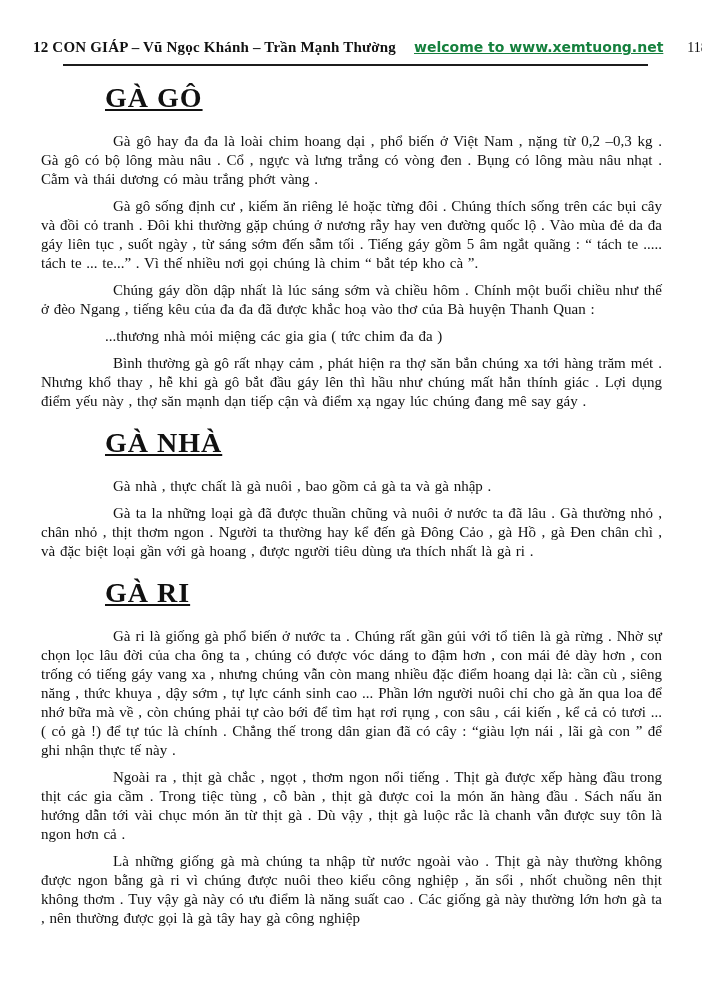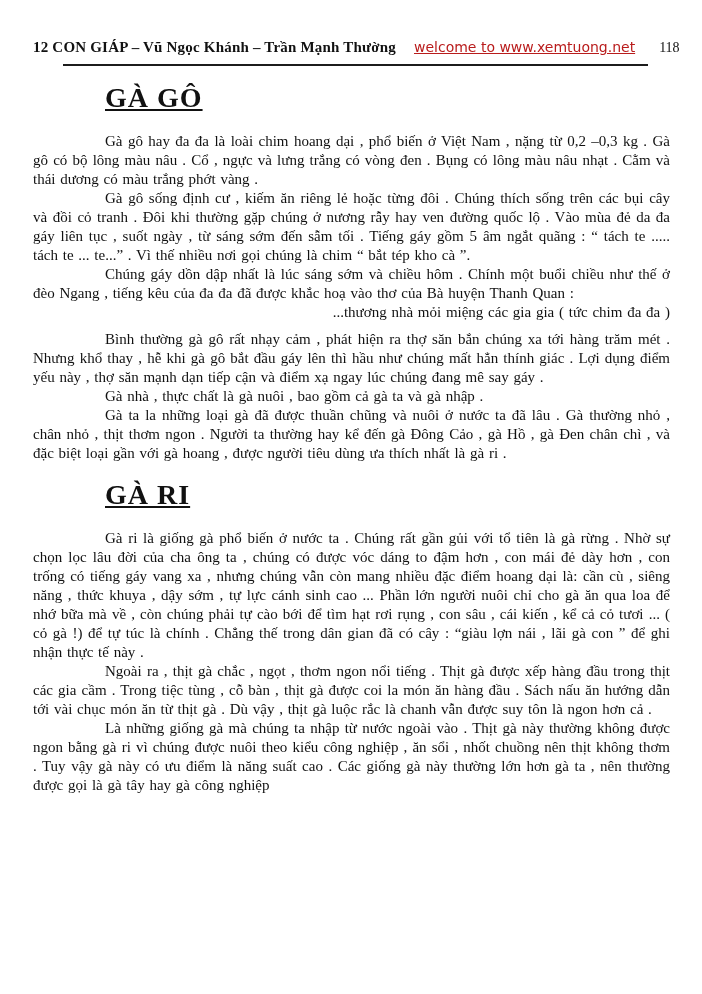--- a/index.html
+++ b/index.html
@@ -10,41 +10,42 @@
     overflow:hidden;
   }
   .page{padding:38px 32px 0 33px;box-sizing:border-box;width:702px;height:994px;}
   
   .hdr{display:flex;align-items:flex-start;justify-content:space-between;margin-bottom:7px;}
   .hdr .book-title{
     font-weight:bold;font-size:15px;letter-spacing:.2px;white-space:nowrap;
   }
   .hdr .site-link{
     font-family:"DejaVu Sans","Liberation Sans",sans-serif;
-    font-size:14px;text-decoration:underline;color:#b91c1c;white-space:nowrap;
+    font-size:14px;text-decoration:underline;color:#15803d;white-space:nowrap;
     margin-left:18px;
+    font-weight:bold;
   }
   .hdr .page-num{font-size:14px;margin-left:24px;}
   .hdr-rule{border:0;border-top:2px solid #1c1c1c;margin:0 22px 0 30px;}
   
   h1.sec-h{
     font-size:28px;line-height:32px;font-weight:bold;letter-spacing:1px;
     margin:16px 0 18px 72px;
     text-decoration:underline;
   }
   .subhead{
     margin:28px 0 13px 72px;font-size:15px;letter-spacing:.5px;
   }
   
   p.para{
-    margin:0;text-align:justify;text-indent:72px;
+    margin:8px;text-align:justify;text-indent:72px;
     word-spacing:1px;
   }
   p.poem{
-    margin:0 0 8px 72px;text-align:right;text-indent:0;word-spacing:1px;
+    margin:0 0 8px 72px;text-align:left;text-indent:0;word-spacing:1px;
   }
 </style>
 </head>
 <body>
 
 <div class="page">
 
   <div class="hdr">
     <span class="book-title">12 CON GIÁP – Vũ Ngọc Khánh – Trần Mạnh Thường</span>
     <span class="site-link">welcome to www.xemtuong.net</span>
@@ -55,20 +56,21 @@
   <div>
     <h1 class="sec-h">GÀ GÔ</h1>
     <p class="para">Gà gô hay đa đa là loài chim hoang dại , phổ biến ở Việt Nam , nặng từ 0,2 –0,3 kg . Gà gô có bộ lông màu nâu . Cổ , ngực và lưng trắng có vòng đen . Bụng có lông màu nâu nhạt . Cằm và thái dương có màu trắng phớt vàng .</p>
     <p class="para">Gà gô sống định cư , kiếm ăn riêng lẻ hoặc từng đôi . Chúng thích sống trên các bụi cây và đồi cỏ tranh . Đôi khi thường gặp chúng ở nương rẫy hay ven đường quốc lộ . Vào mùa đẻ da đa gáy liên tục , suốt ngày , từ sáng sớm đến sẫm tối . Tiếng gáy gồm 5 âm ngắt quãng : “ tách te ..... tách te ... te...” . Vì thế nhiều nơi gọi chúng là chim “ bắt tép kho cà ”.</p>
     <p class="para">Chúng gáy dồn dập nhất là lúc sáng sớm và chiều hôm . Chính một buổi chiều như thế ở đèo Ngang , tiếng kêu của đa đa đã được khắc hoạ vào thơ của Bà huyện Thanh Quan :</p>
     <p class="poem">...thương nhà mỏi miệng các gia gia ( tức chim đa đa )</p>
     <p class="para">Bình thường gà gô rất nhạy cảm , phát hiện ra thợ săn bắn chúng xa tới hàng trăm mét . Nhưng khổ thay , hễ khi gà gô bắt đầu gáy lên thì hầu như chúng mất hẳn thính giác . Lợi dụng điểm yếu này , thợ săn mạnh dạn tiếp cận và điểm xạ ngay lúc chúng đang mê say gáy .</p>
   </div>
 
   <div>
+    <h1 class="sec-h">GÀ NHÀ</h1>
     <p class="para">Gà nhà , thực chất là gà nuôi , bao gồm cả gà ta và gà nhập .</p>
     <p class="para">Gà ta la những loại gà đã được thuần chũng và nuôi ở nước ta đã lâu . Gà thường nhỏ , chân nhỏ , thịt thơm ngon . Người ta thường hay kể đến gà Đông Cảo , gà Hồ , gà Đen chân chì , và đặc biệt loại gần với gà hoang , được người tiêu dùng ưa thích nhất là gà ri .</p>
   </div>
 
   <div>
     <h1 class="sec-h">GÀ RI</h1>
     <p class="para">Gà ri là giống gà phổ biến ở nước ta . Chúng rất gần gủi với tổ tiên là gà rừng . Nhờ sự chọn lọc lâu đời của cha ông ta , chúng có được vóc dáng to đậm hơn , con mái đẻ dày hơn , con trống có tiếng gáy vang xa , nhưng chúng vẫn còn mang nhiều đặc điểm hoang dại  là: cần cù , siêng năng , thức khuya , dậy sớm , tự lực cánh sinh cao ... Phần lớn người nuôi chỉ cho gà ăn qua loa để nhớ bữa mà về , còn chúng phải tự cào bới để tìm hạt rơi rụng , con sâu , cái kiến , kể cả cỏ tươi ... ( cỏ gà !) để tự túc là chính . Chẳng thế trong dân gian đã có cây : “giàu lợn nái , lãi gà con ” để ghi nhận thực tế này .</p>
     <p class="para">Ngoài ra , thịt gà chắc , ngọt , thơm ngon nổi tiếng . Thịt gà được xếp hàng đầu trong thịt các gia cầm . Trong tiệc tùng , cỗ bàn , thịt gà được coi la món ăn hàng đầu . Sách nấu ăn hướng dẫn tới vài chục món ăn từ thịt gà . Dù vậy , thịt gà luộc rắc là chanh vẫn được suy tôn là ngon hơn cả .</p>
   </div>
 

